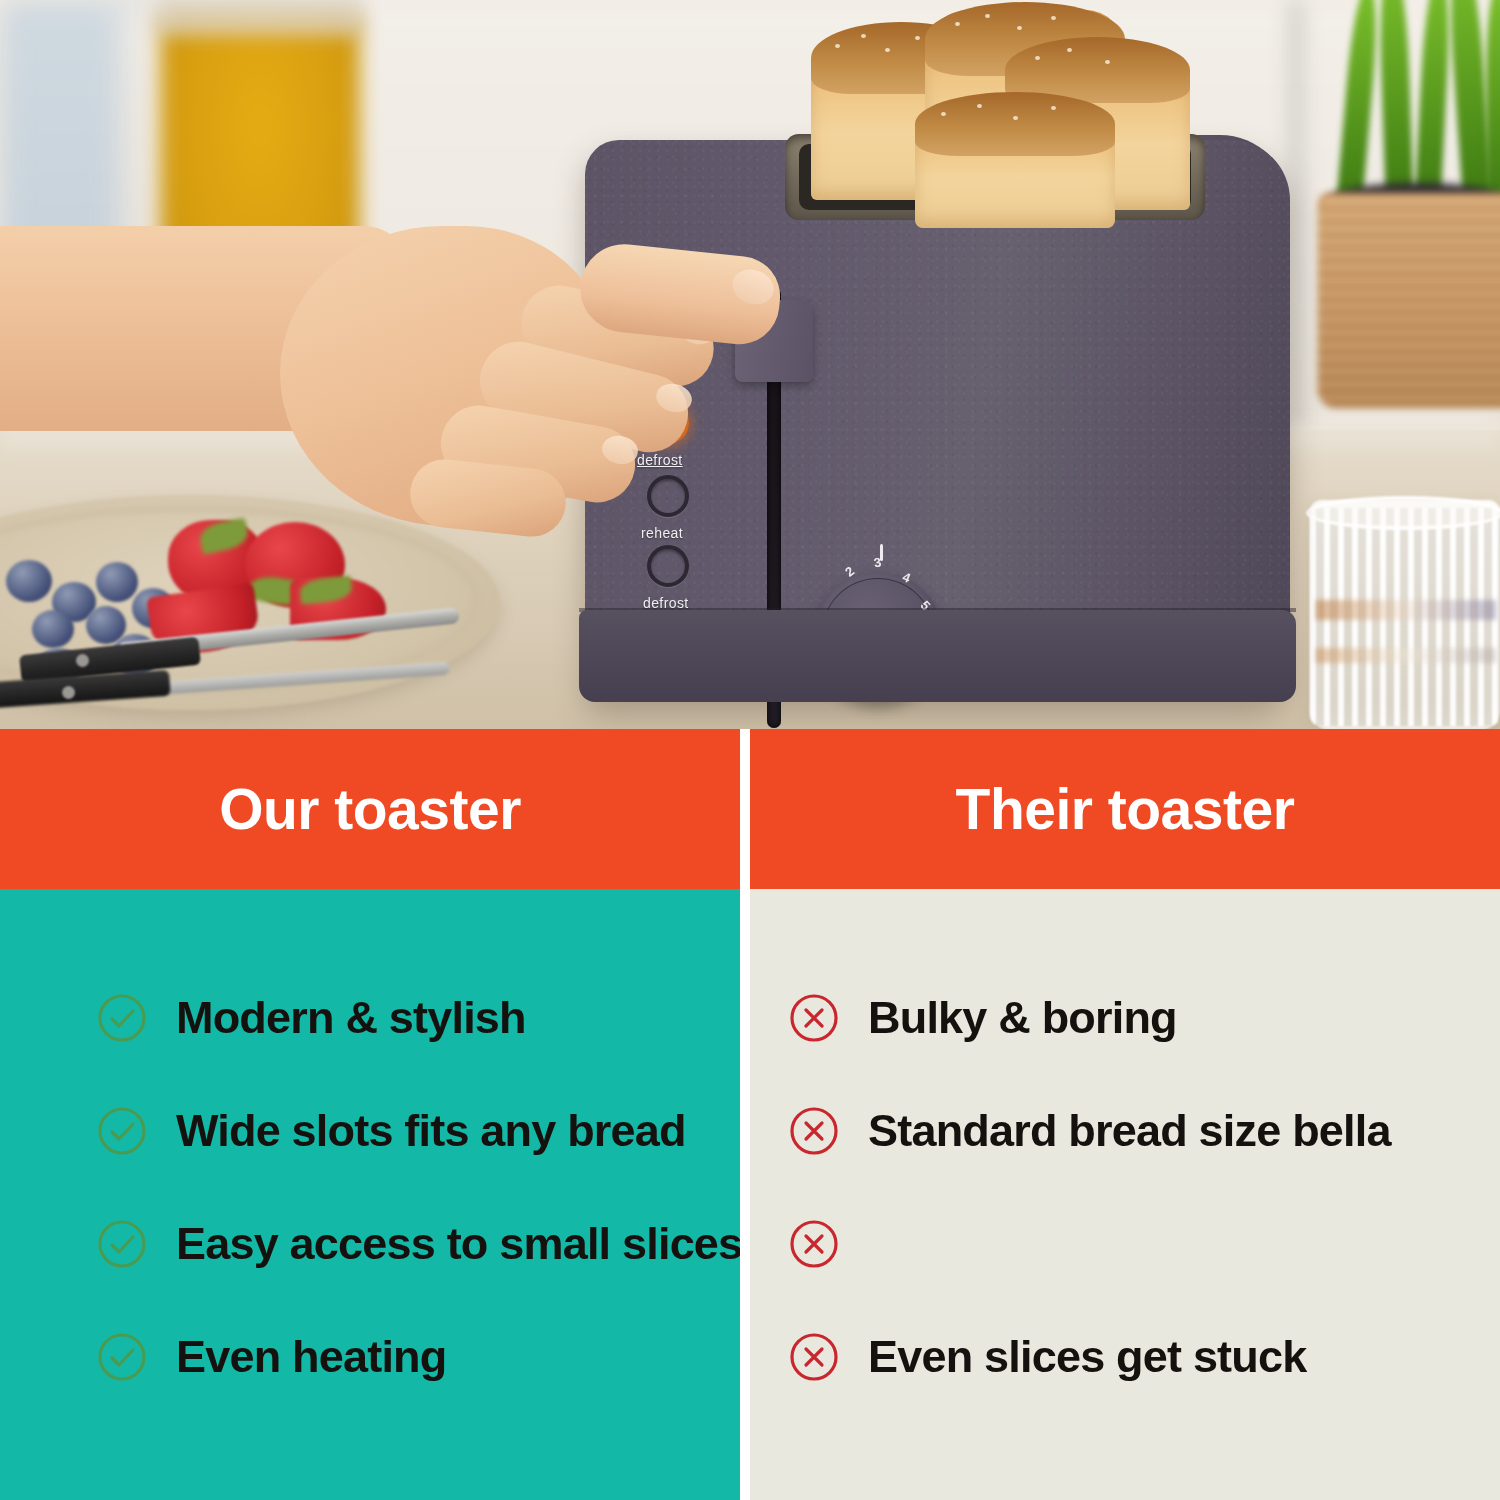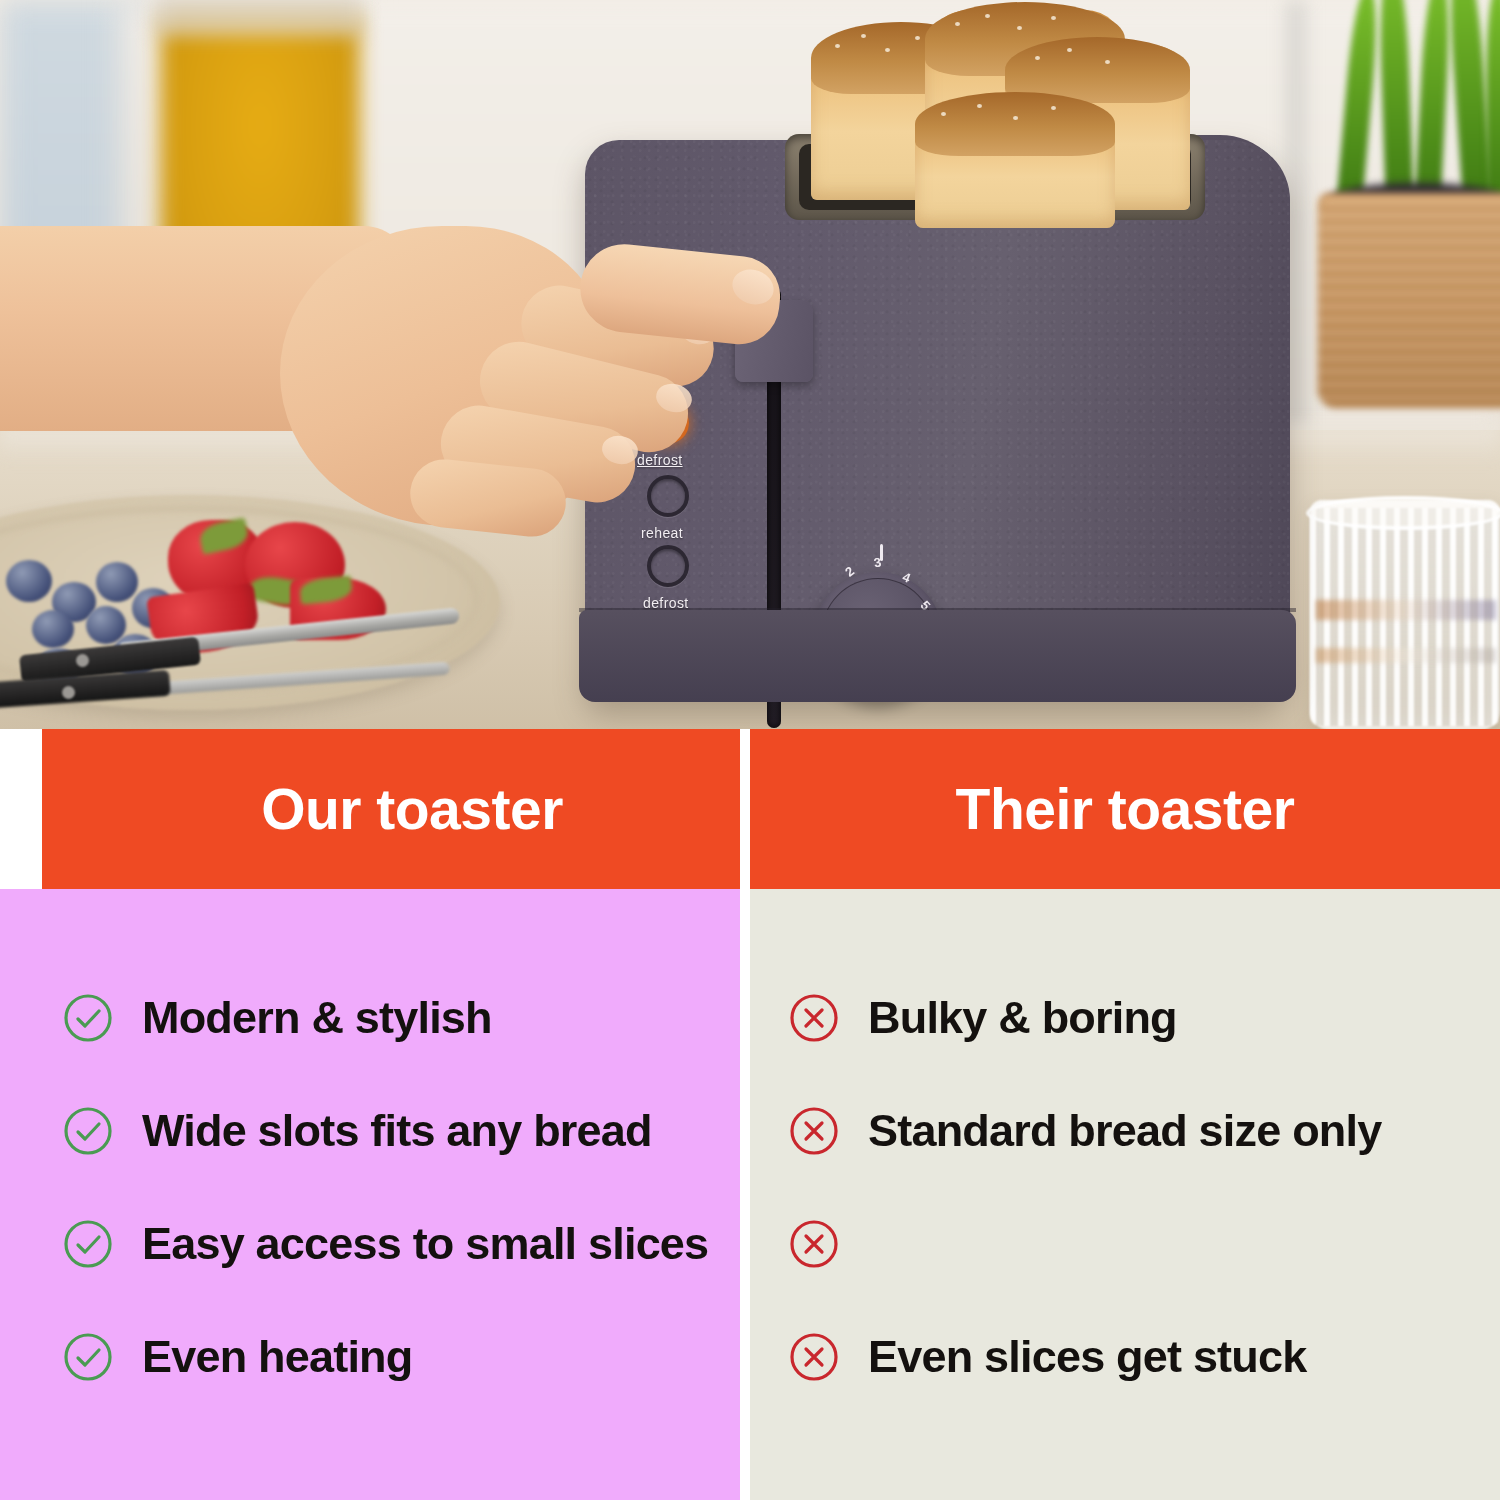--- a/index.html
+++ b/index.html
@@ -551,31 +551,31 @@
 
       <div class="finger" style="left:430px; top:334px; width:156px; height:68px; transform:rotate(6deg);"></div>
 
       <div class="thumb"></div>
       <div class="nail" style="left:752px; top:140px; width:42px; height:34px; transform:rotate(20deg);"></div>
     </div>
 
   </div>
 
   <div class="bands">
-    <div class="band left" style="background:#EF4A23;margin-left:42px;">
+    <div class="band left" style="background:#EF4A23;">
       <span class="band-title">Our toaster</span>
     </div>
     <div class="band right" style="background:#EF4A23;">
       <span class="band-title">Their toaster</span>
     </div>
   </div>
 
   <div class="lists">
 
-    <div class="col left" style="background:#f0abfc;">
+    <div class="col left" style="background:#14b8a6;padding-left:34px;">
 
       <div class="row">
         <span class="badge">
           <svg viewBox="0 0 52 52">
               <circle cx="26" cy="26" r="22" fill="none" stroke="#4A9B52" stroke-width="3.2"></circle>
               <path d="M16 27 L23 34 L37 19" fill="none" stroke="#4A9B52" stroke-width="3.2" stroke-linecap="round" stroke-linejoin="round"></path>
             </svg>
         </span>
         <span class="row-text">Modern &amp; stylish</span>
       </div>
@@ -623,21 +623,21 @@
         <span class="row-text">Bulky &amp; boring</span>
       </div>
 
       <div class="row">
         <span class="badge">
           <svg viewBox="0 0 52 52">
               <circle cx="26" cy="26" r="22" fill="none" stroke="#C9272D" stroke-width="3.2"></circle>
               <path d="M18 18 L34 34 M34 18 L18 34" fill="none" stroke="#C9272D" stroke-width="3.2" stroke-linecap="round"></path>
             </svg>
         </span>
-        <span class="row-text">Standard bread size only</span>
+        <span class="row-text">Standard bread size bella</span>
       </div>
 
       <div class="row">
         <span class="badge">
           <svg viewBox="0 0 52 52">
               <circle cx="26" cy="26" r="22" fill="none" stroke="#C9272D" stroke-width="3.2"></circle>
               <path d="M18 18 L34 34 M34 18 L18 34" fill="none" stroke="#C9272D" stroke-width="3.2" stroke-linecap="round"></path>
             </svg>
         </span>
       </div>

